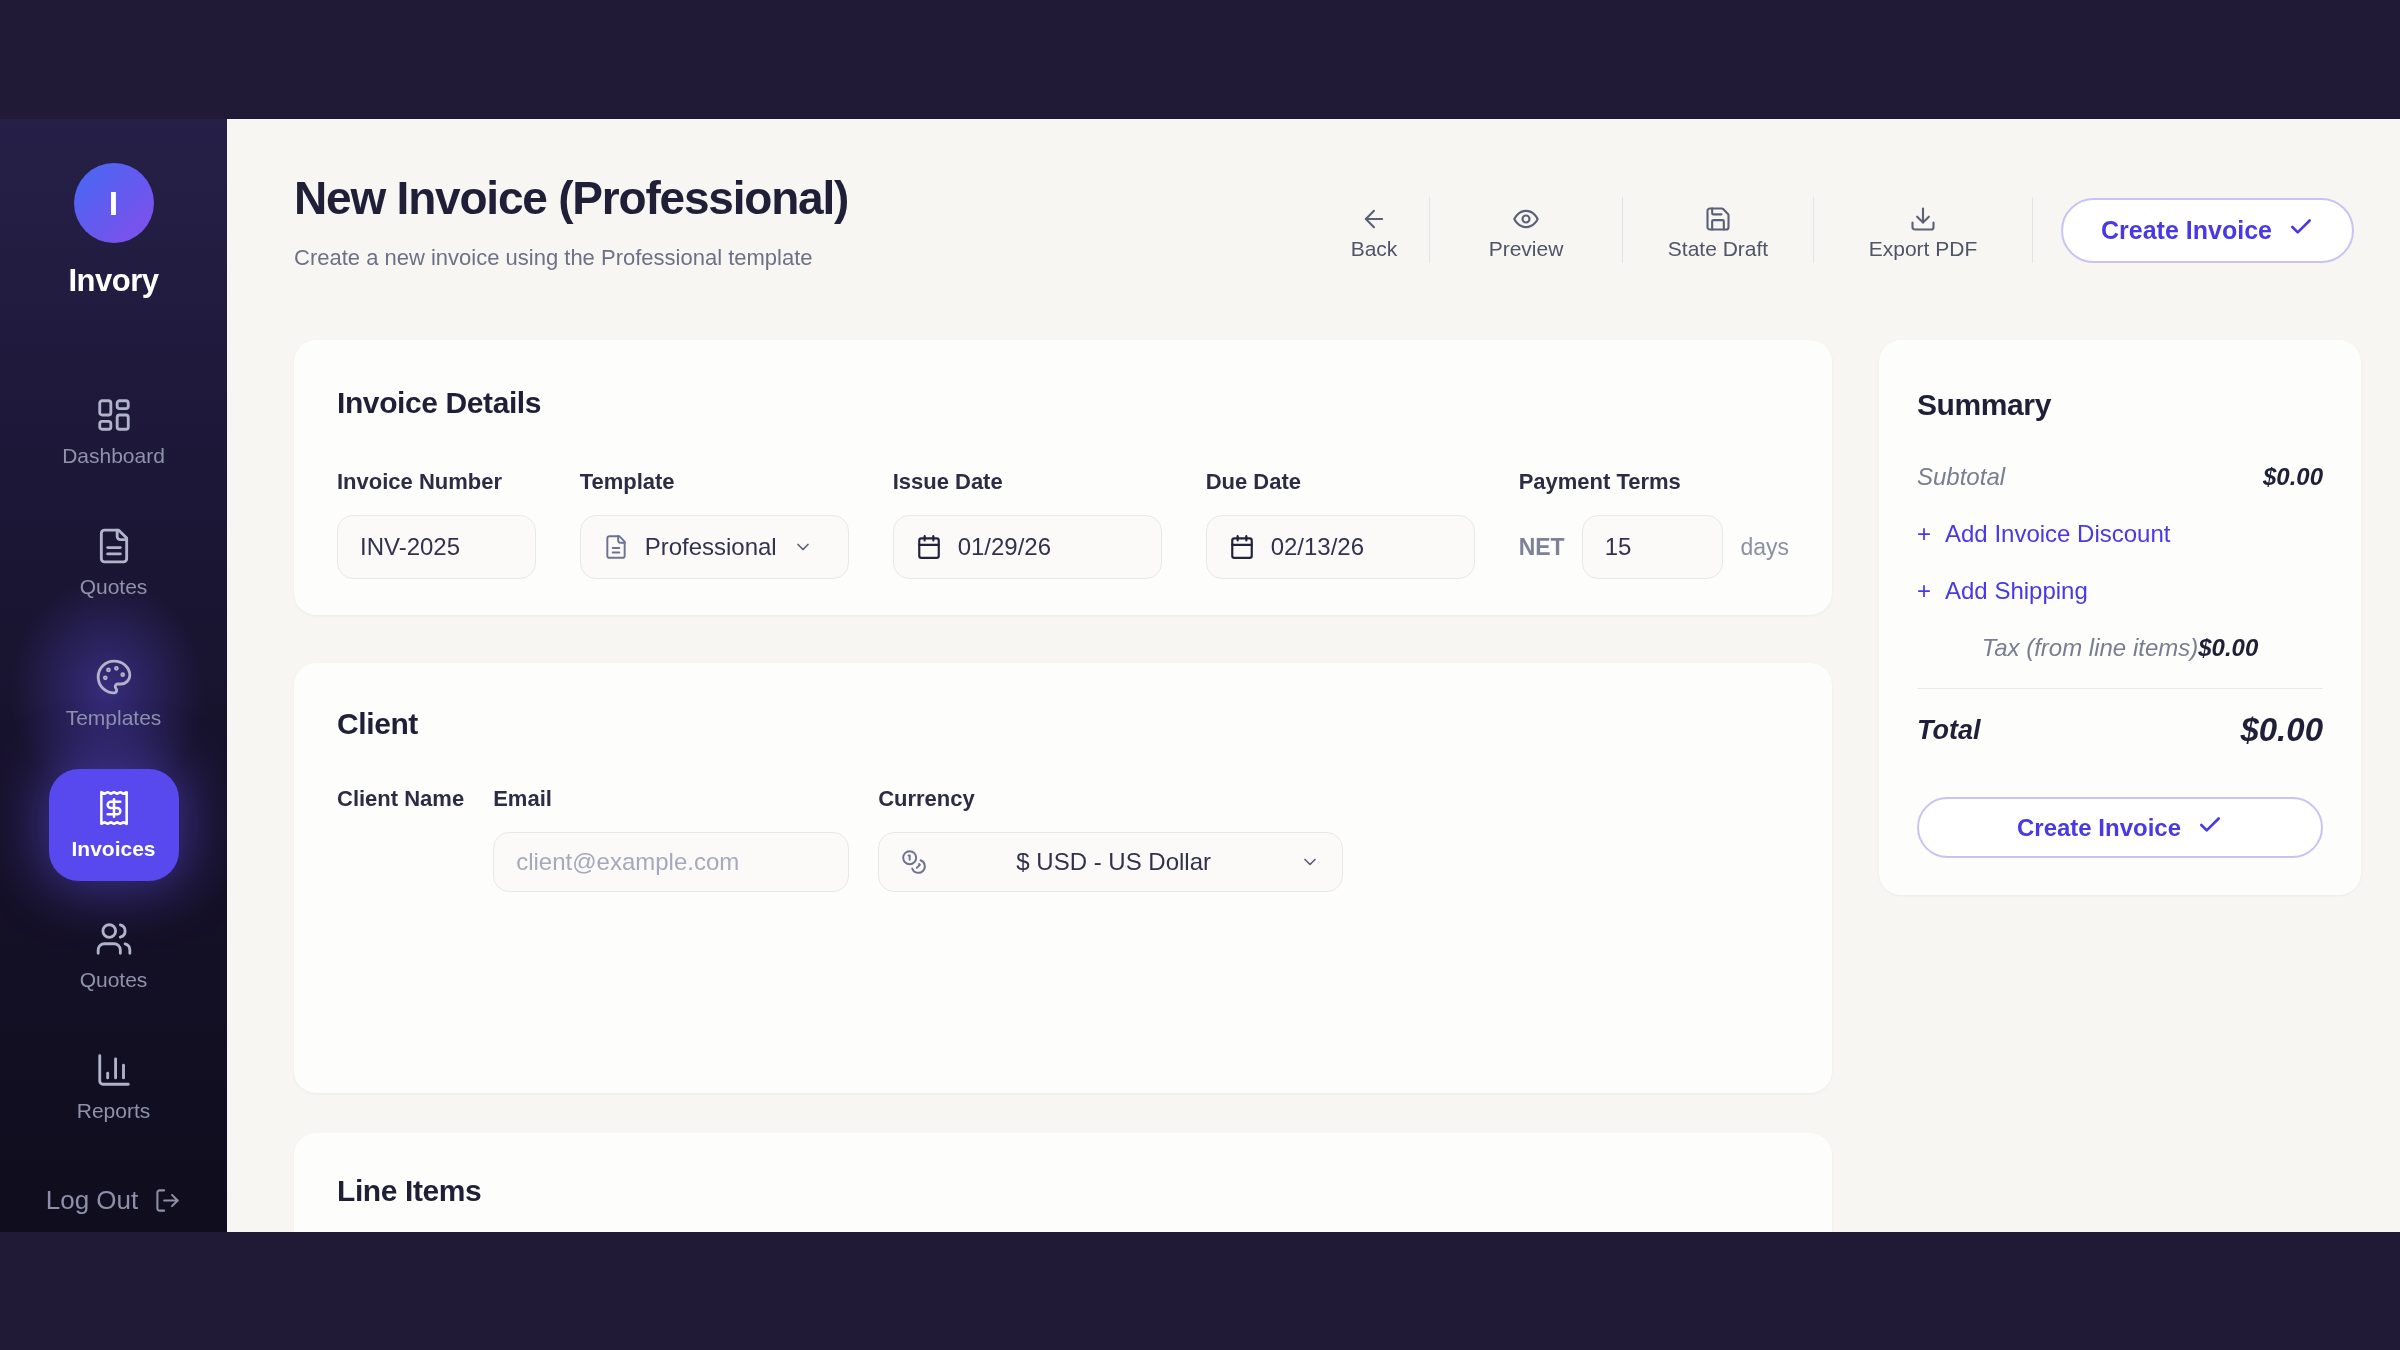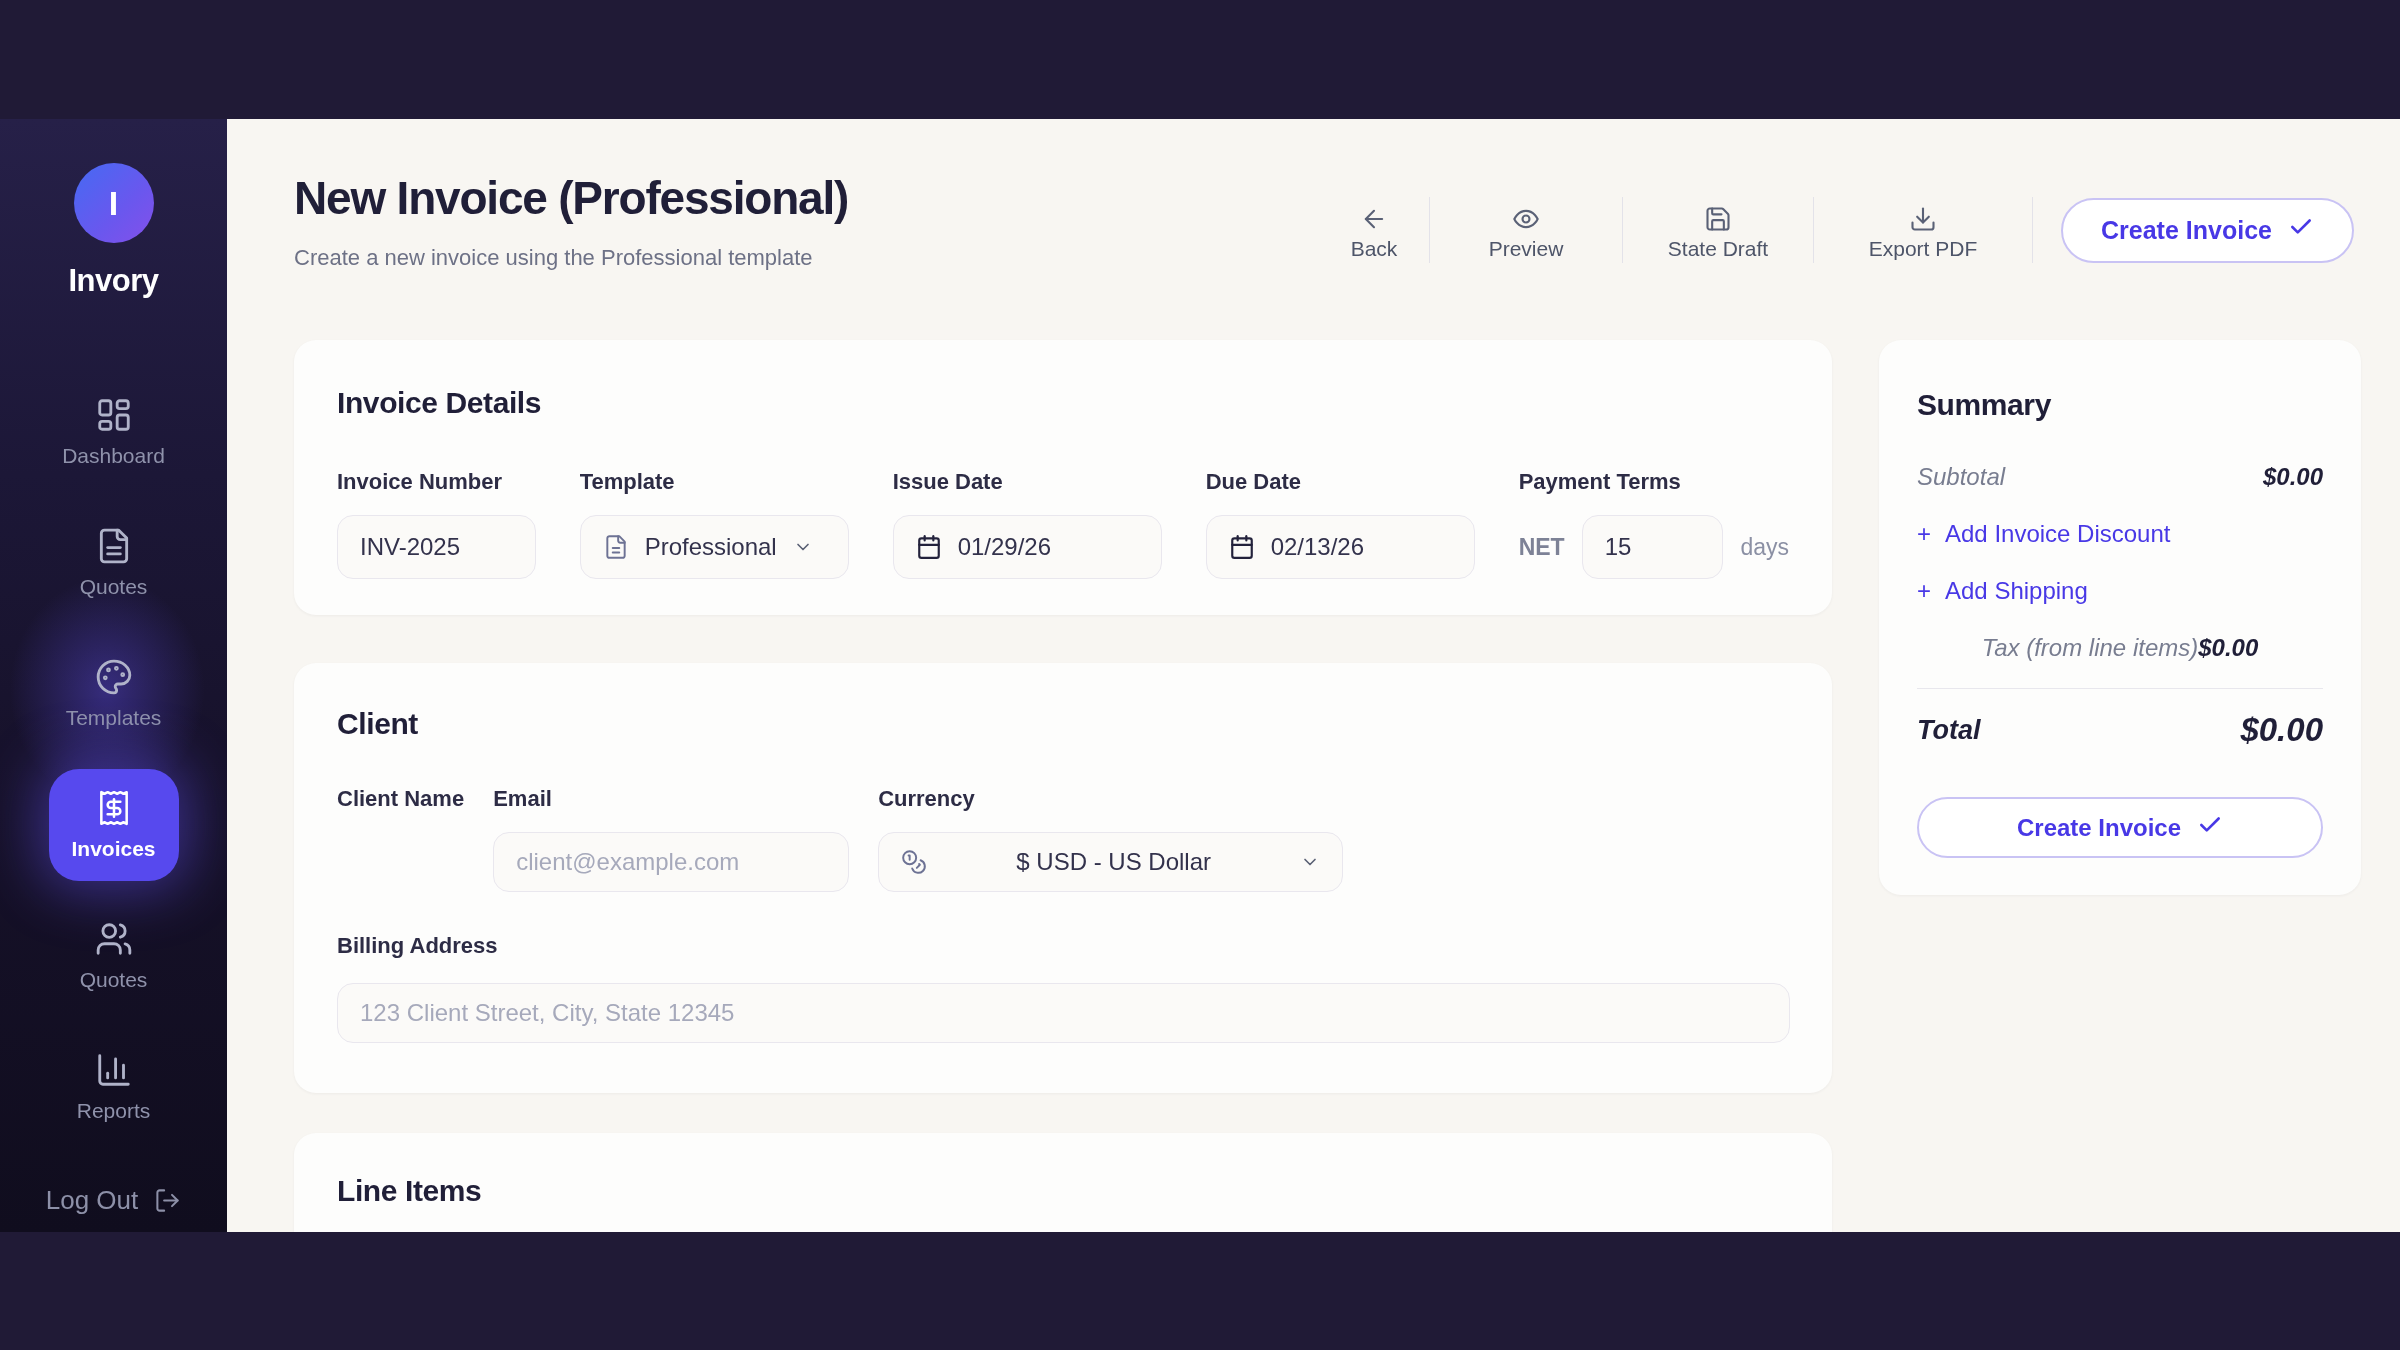--- a/index.html
+++ b/index.html
@@ -337,24 +337,20 @@
                   <path d="M7 6h1v4"></path>
                   <path d="m16.71 13.88.7.71-2.82 2.82"></path>
                 </svg>
               <span class="cval">$ USD - US Dollar</span>
               <svg class="chev" viewBox="0 0 24 24">
                   <path d="m6 9 6 6 6-6"></path>
                 </svg>
             </div>
           </div>
         </div>
-        <div class="billing">
-          <label>Billing Address</label>
-          <input class="input" type="text" placeholder="123 Client Street, City, State 12345" style="">
-        </div>
       </section>
 
       <section class="card" id="card-lineitems">
         <h2>Line Items</h2>
       </section>
 
       <aside class="card" id="card-summary">
         <h2>Summary</h2>
         <div class="srow row-subtotal">
           <span class="s-label">Subtotal</span>

